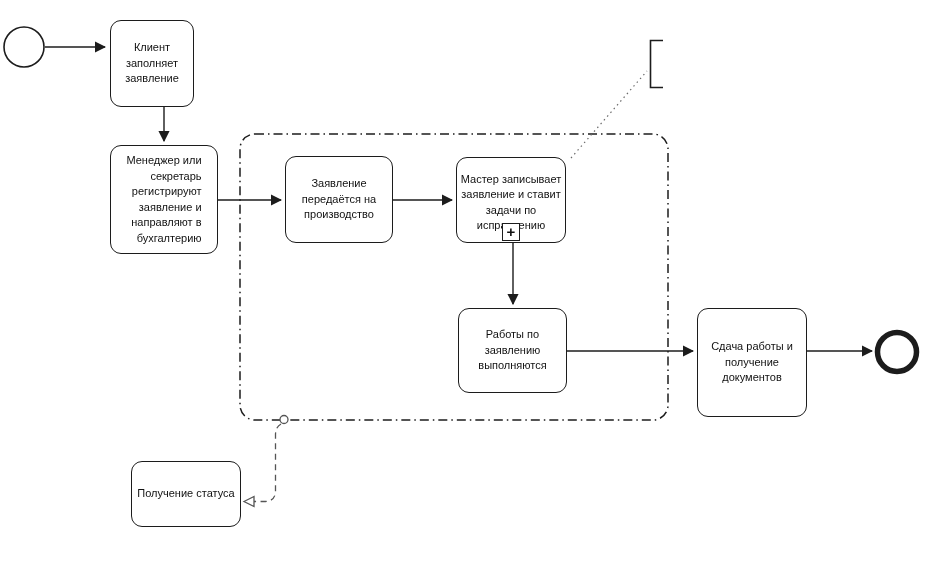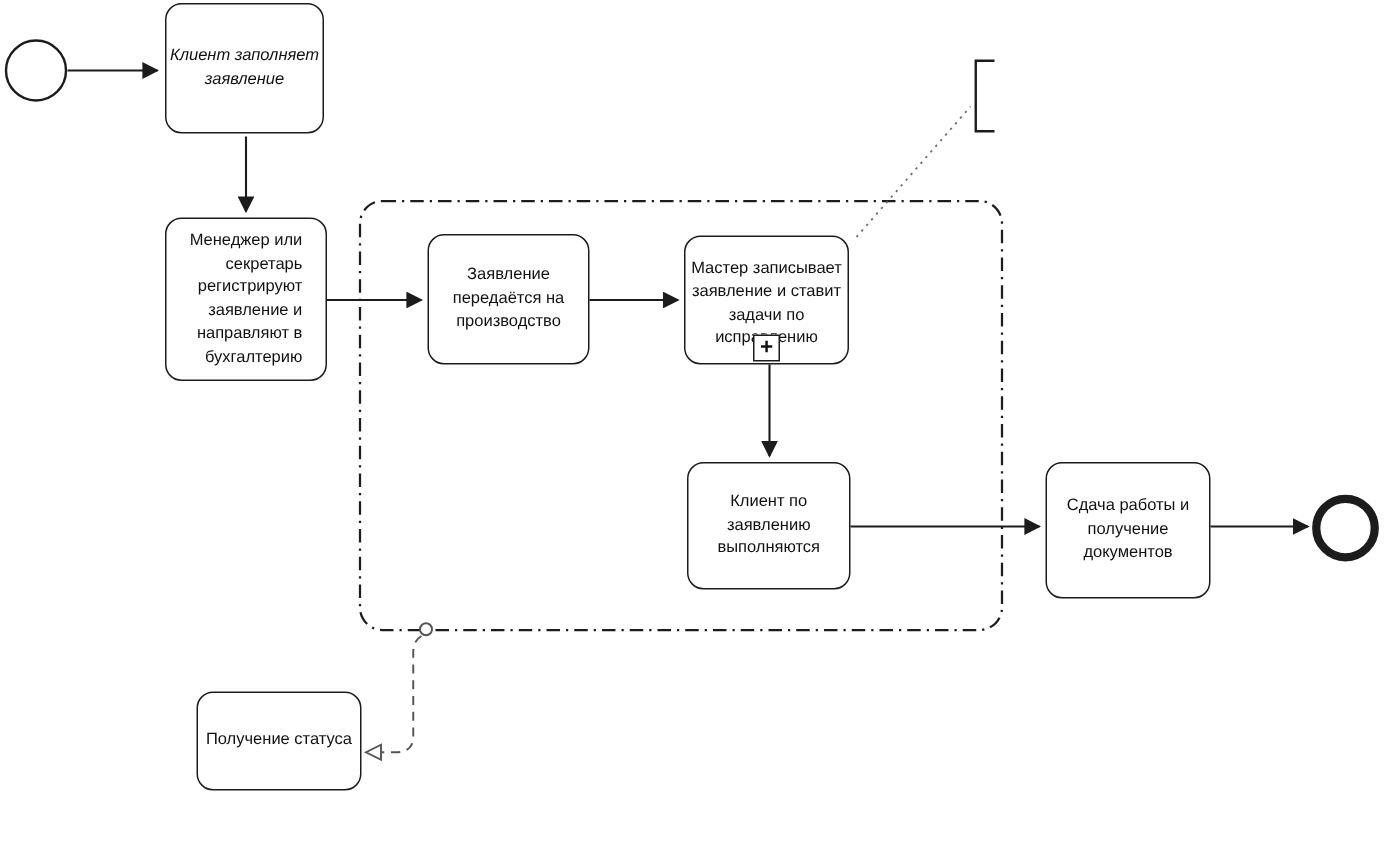--- a/index.html
+++ b/index.html
@@ -26,27 +26,27 @@
     display: flex;
     align-items: center;
     justify-content: center;
     text-align: center;
   }
   .task-label {
     font-size: 11px;
     line-height: 15.5px;
     white-space: pre-line;
   }
-  #task-client-fills      { left: 110px; top: 2px;   width: 106px; height: 87px; font-style: italic;  }
+  #task-client-fills      { left: 110px; top: 20px;   width: 84px; height: 87px;  }
   #task-manager-registers { left: 110px; top: 145px; width: 108px; height: 109px; text-align: right; }
   #task-to-production     { left: 285px; top: 156px; width: 108px; height: 87px;  }
   #task-master-records    { left: 456px; top: 157px; width: 110px; height: 86px;
                             align-items: center; padding-top: 5px; }
   #task-work-done         { left: 458px; top: 308px; width: 109px; height: 85px;  }
-  #task-handover          { left: 697px; top: 308px; width: 110px; height: 91px;  }
+  #task-handover          { left: 697px; top: 308px; width: 110px; height: 109px;  }
   #task-get-status        { left: 131px; top: 461px; width: 110px; height: 66px;  }
 
   .subprocess-marker {
     position: absolute;
     left: 50%;
     bottom: 1px;
     transform: translateX(-50%);
     width: 18px;
     height: 18px;
     border: 1.6px solid #1c1c1c;
@@ -124,21 +124,21 @@
 
   <div class="task" id="task-master-records">
     <div class="task-label">Мастер записывает
 заявление и ставит
 задачи по
 исправлению</div>
     <div class="subprocess-marker">+</div>
   </div>
 
   <div class="task" id="task-work-done">
-    <div class="task-label">Клиент по
+    <div class="task-label">Работы по
 заявлению
 выполняются</div>
   </div>
 
   <div class="task" id="task-handover">
     <div class="task-label">Сдача работы и
 получение
 документов</div>
   </div>
 

